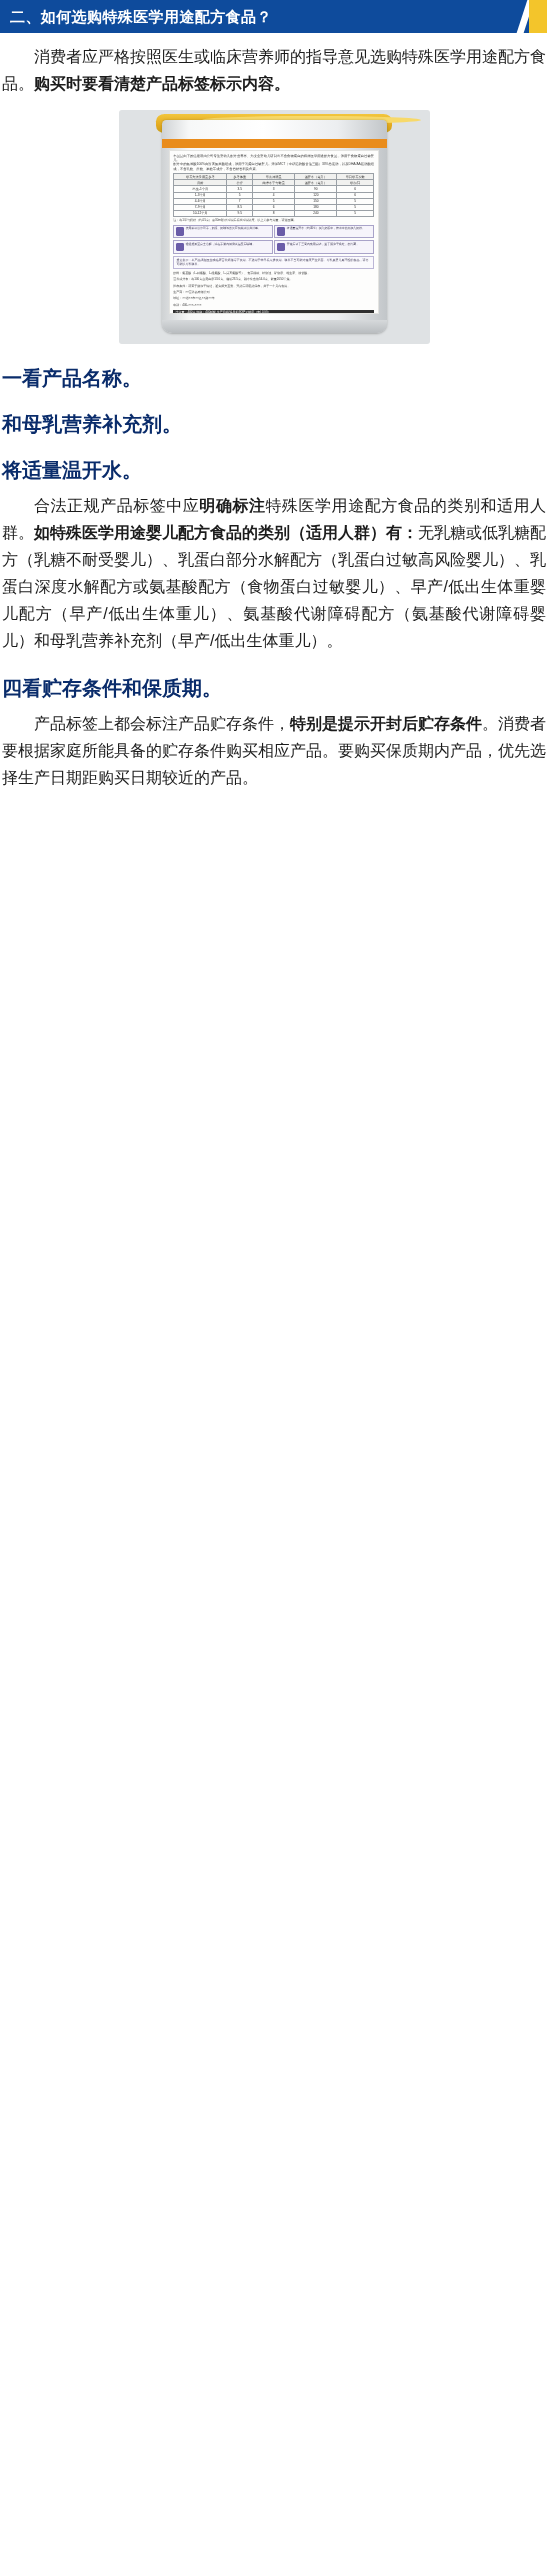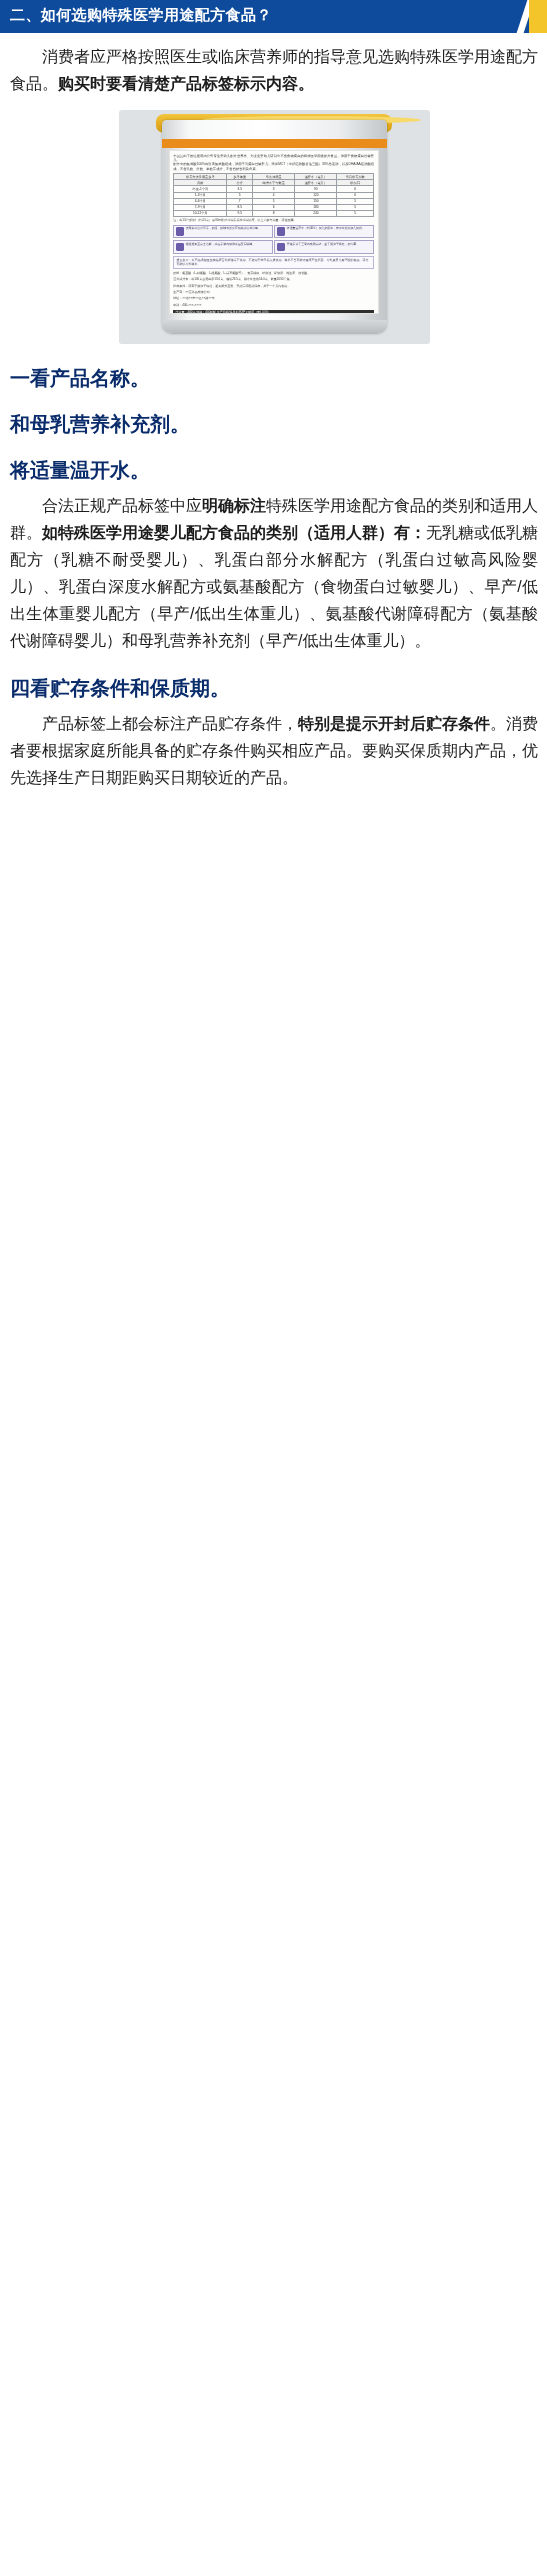--- a/index.html
+++ b/index.html
@@ -48,26 +48,25 @@
     position: absolute;
     left: 10px;
     top: 0;
     height: 50px;
     line-height: 33px;
     color: #ffffff;
     font-size: 15px;
     font-weight: bold;
     letter-spacing: 0.4px;
     white-space: nowrap;
-    font-family: Liberation Mono, monospace;
   }
 
   
   .content {
-    padding: 0 10px;
+    padding: 0 2px;
   }
   p.para {
     margin: 10px 0 0 0;
     font-size: 16px;
     line-height: 27px;
     text-align: justify;
     text-indent: 2em;
     color: #1c1c1c;
   }
   h3.sub {

